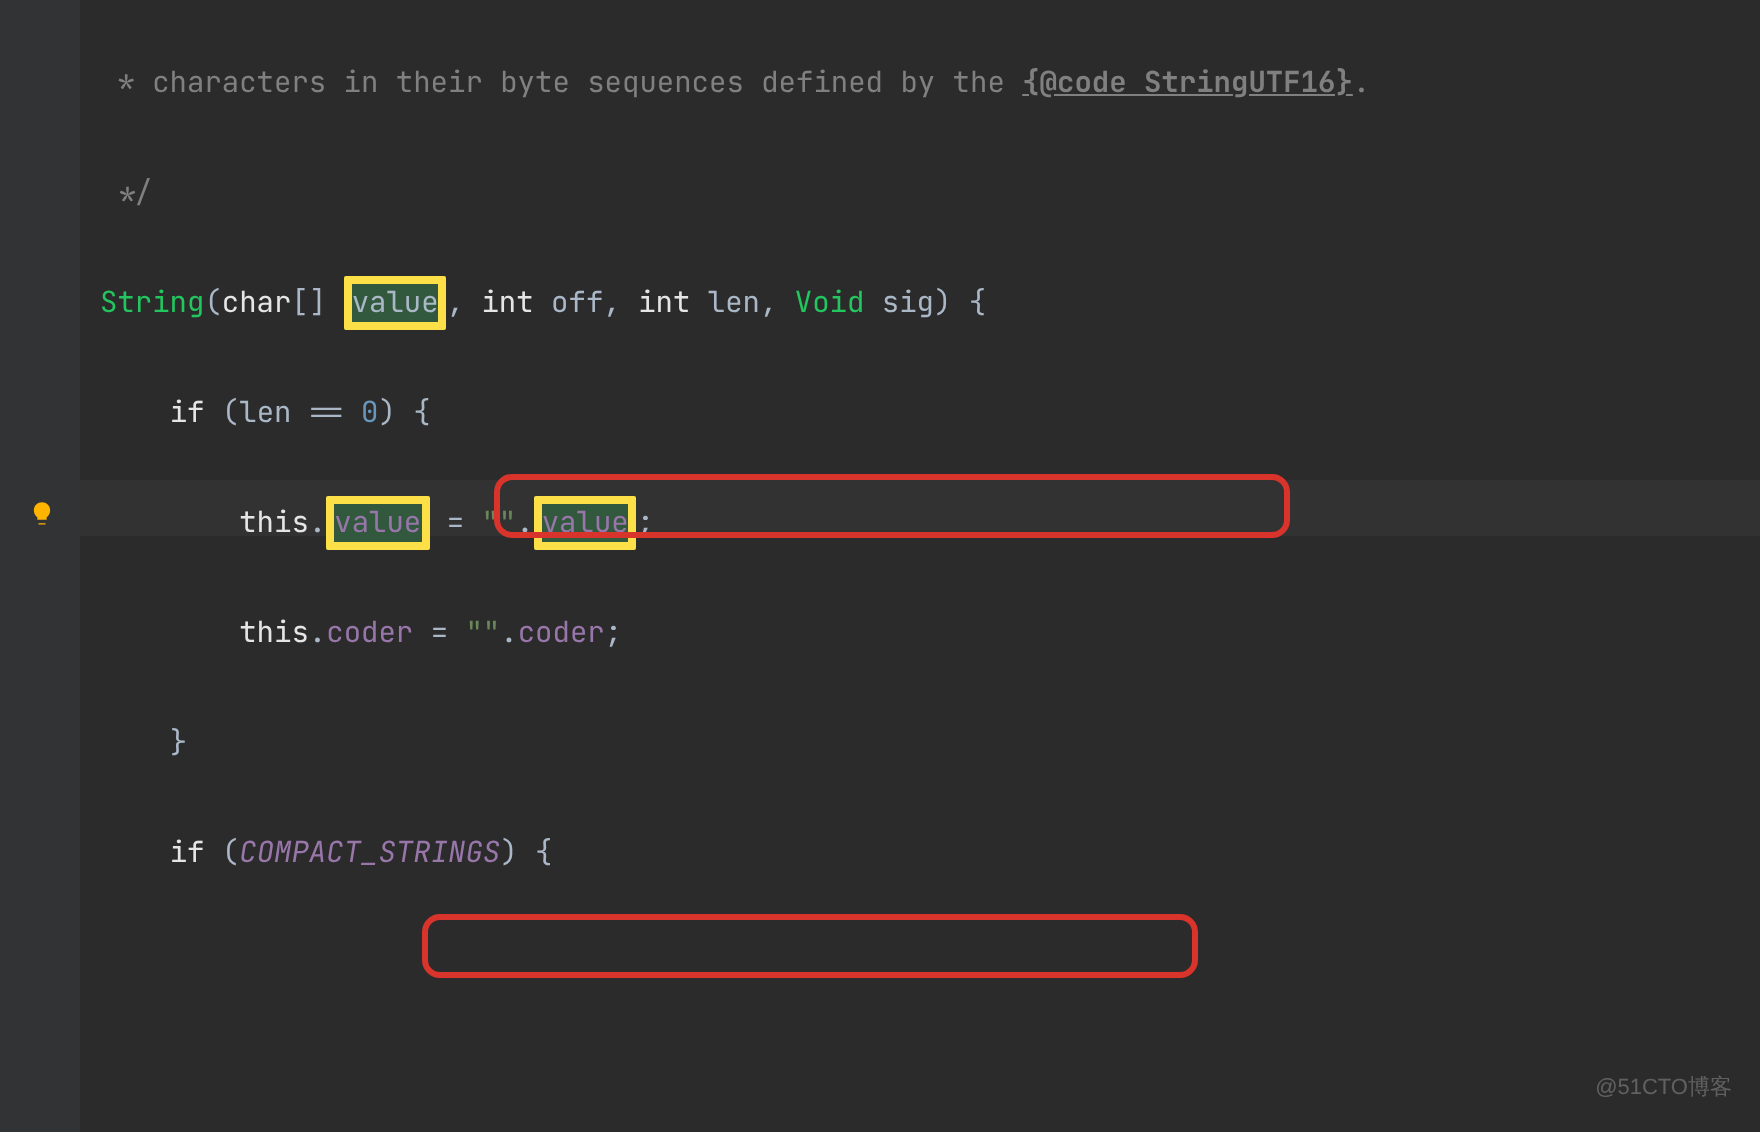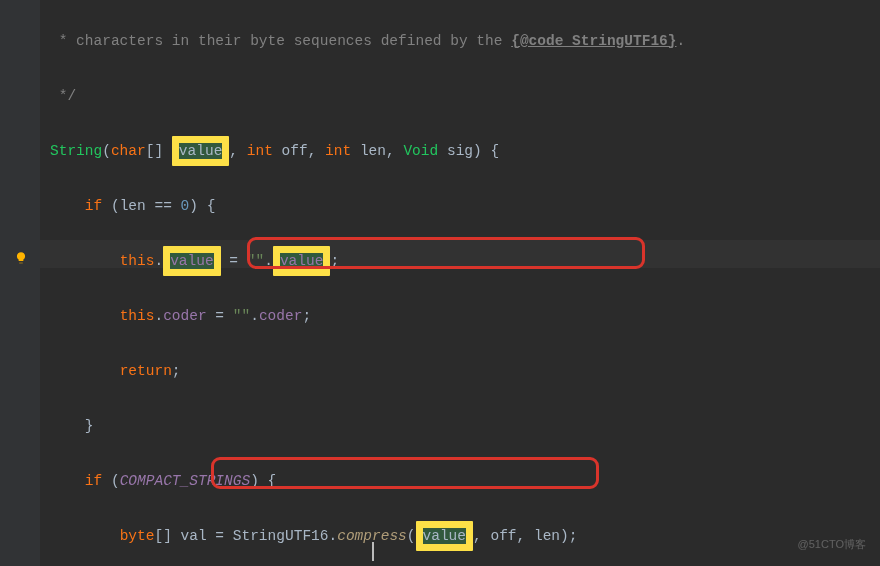--- a/index.html
+++ b/index.html
@@ -23,21 +23,20 @@
     z-index: 1;
   }
   .code-area {
     position: absolute;
     left: 40px; top: 0;
     width: 840px;
     height: 566px;
     padding-left: 10px;
     white-space: pre;
     z-index: 2;
-    font-family: Liberation Mono, monospace;
   }
   .line { position: relative; height: 27.5px; }
   .bulb {
     position: absolute;
     left: 14px;
     top: 247px;
     z-index: 5;
     color: #ffb400;
     font-size: 14px;
     cursor: pointer;
@@ -47,31 +46,31 @@
     position: absolute;
     left: 0; right: 0;
     height: 28px;
     top: 240px;
     background: #323232;
     z-index: 0;
   }
   
   .c-comment { color: #808080; }
   .c-doctag  { color: #808080; font-weight: bold; text-decoration: underline; }
-  .c-keyword { color: #f97316; }
+  .c-keyword { color: #e5e5e5; }
   .c-type    { color: #22c55e; }
   .c-num     { color: #6897bb; }
   .c-str     { color: #6a8759; }
   .c-field   { color: #9876aa; }
   .c-method  { color: #b09d79; font-style: italic; }
   .c-static  { color: #9876aa; font-style: italic; text-align: right; }
   .c-class   { color: #a9b7c6; }
   .hl {
     background: #32593d;
-    border: 7px solid #fde047;
+    border: 4px solid #fde047;
     padding: 0 0px;
     border-radius: 1px;
   }
   .redbox {
     position: absolute;
     border: 3px solid #d9342b;
     border-radius: 9px;
     z-index: 3;
     pointer-events: none;
   }
@@ -109,24 +108,22 @@
     </svg>
 </span>
 
 <div class="code-area">
 <div class="line"><span class="c-comment"> * characters in their byte sequences defined by the </span><span class="c-comment c-doctag">{@code StringUTF16}</span><span class="c-comment">.</span></div>
 <div class="line"><span class="c-comment"> */</span></div>
 <div class="line"><span class="c-type">String</span>(<span class="c-keyword">char</span><span>[] </span><span class="hl">value</span>, <span class="c-keyword">int</span> <span>off</span>, <span class="c-keyword">int</span> <span>len</span>, <span class="c-type">Void</span> <span>sig</span>) {</div>
 <div class="line">    <span class="c-keyword">if</span><span> (</span><span>len</span><span> == </span><span class="c-num">0</span><span>) {</span></div>
 <div class="line">        <span class="c-keyword">this</span><span>.</span><span class="c-field hl">value</span><span> = </span><span class="c-str">""</span><span>.</span><span class="c-field hl">value</span><span>;</span></div>
 <div class="line">        <span class="c-keyword">this</span><span>.</span><span class="c-field">coder</span><span> = </span><span class="c-str">""</span><span>.</span><span class="c-field">coder</span><span>;</span></div>
-<div class="line">        <span class="c-keyword">return</span><span>;</span></div>
 <div class="line">    <span>}</span></div>
 <div class="line">    <span class="c-keyword">if</span><span> (</span><span class="c-static">COMPACT_STRINGS</span><span>) {</span></div>
-<div class="line">        <span class="c-keyword">byte</span><span>[] </span><span>val</span><span> = </span><span class="c-class">StringUTF16</span><span>.</span><span class="c-method">comp<span class="cursor-bar"></span>ress</span><span>(</span><span class="hl">value</span><span>, </span><span>off</span><span>, </span><span>len</span><span>);</span></div>
 
 
 
 
 
 
 
 
 
 

